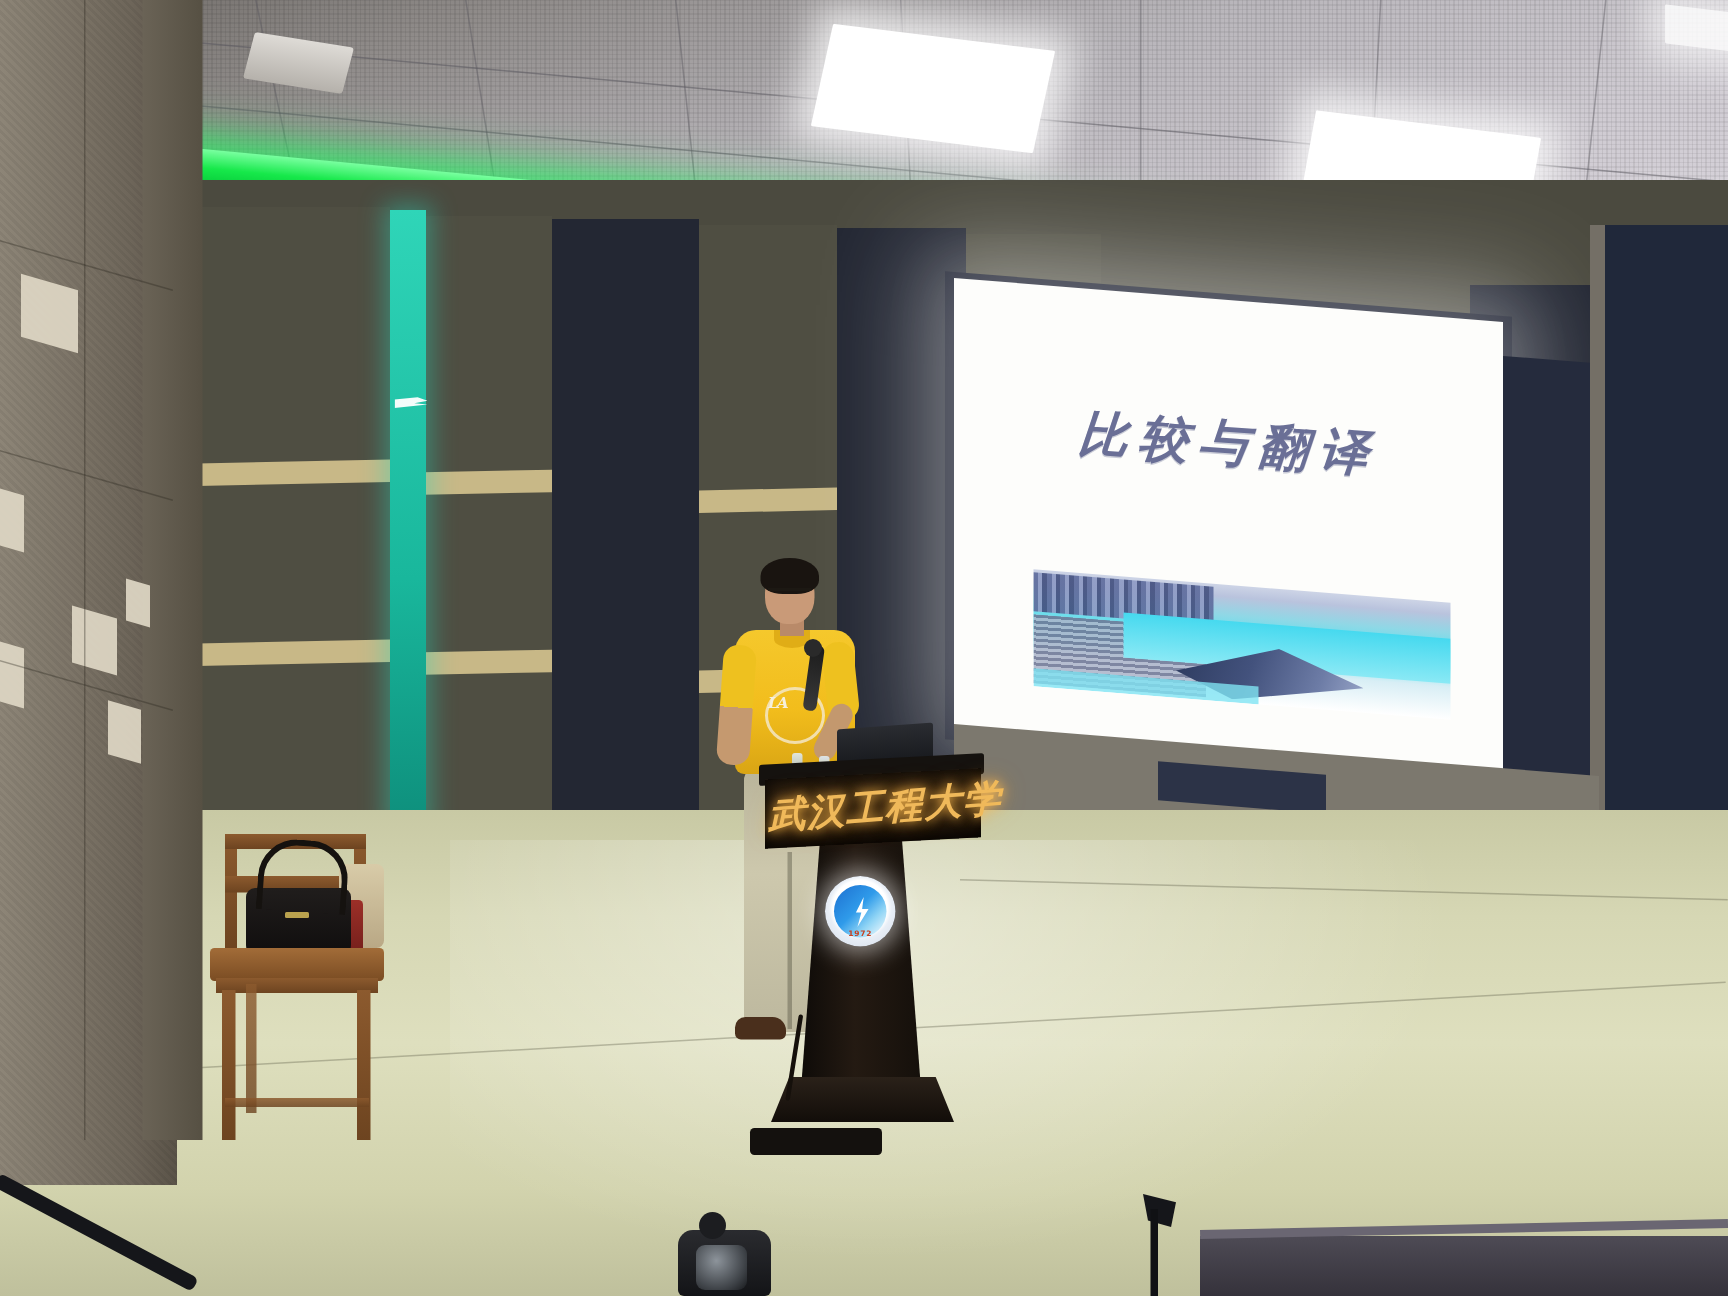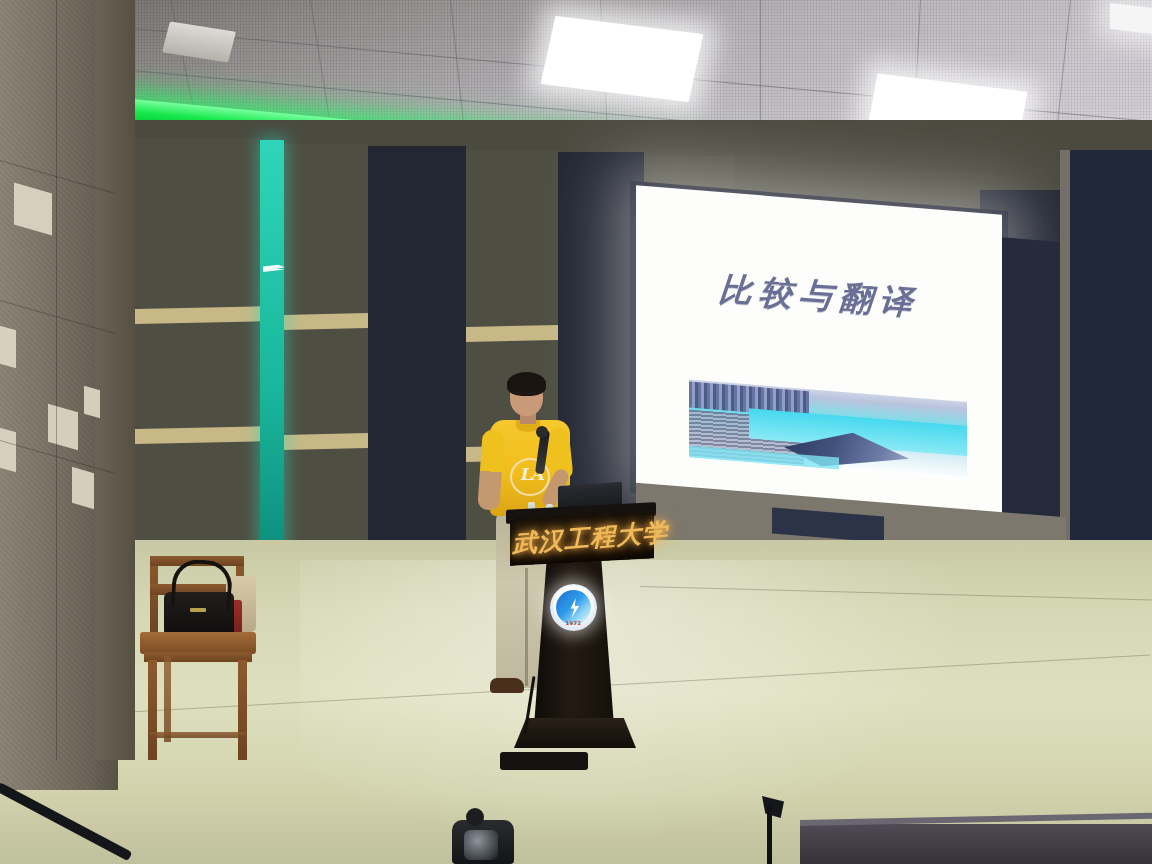--- a/index.html
+++ b/index.html
@@ -296,23 +296,23 @@
   #shirt-collar{
     position:absolute;left:40px;top:48px;width:24px;height:12px;
     background:#e0ad16;border-radius:0 0 50% 50%;
   }
   #shirt-logo{
     position:absolute;left:34px;top:86px;width:36px;height:34px;
     border:2px solid #f3e6c5;border-radius:50%;
     opacity:.85;
   }
   #shirt-logo-text{
-    position:absolute;left:36px;top:92px;width:32px;text-align:right;
+    position:absolute;left:36px;top:92px;width:32px;text-align:left;
     font-family:"DejaVu Serif","Liberation Serif",serif;
-    font-size:17px;font-weight:700;color:#f6efda;font-style:italic;
+    font-size:10px;font-weight:700;color:#f6efda;font-style:italic;
     letter-spacing:-1px;
   }
   #arm-left{
     position:absolute;left:4px;top:58px;width:22px;height:80px;
     background:linear-gradient(to bottom,#eec11f 0 52%,#c5996f 52% 100%);
     border-radius:10px;
     transform:rotate(4deg);
   }
   #arm-right{
     position:absolute;left:74px;top:56px;width:21px;height:52px;

